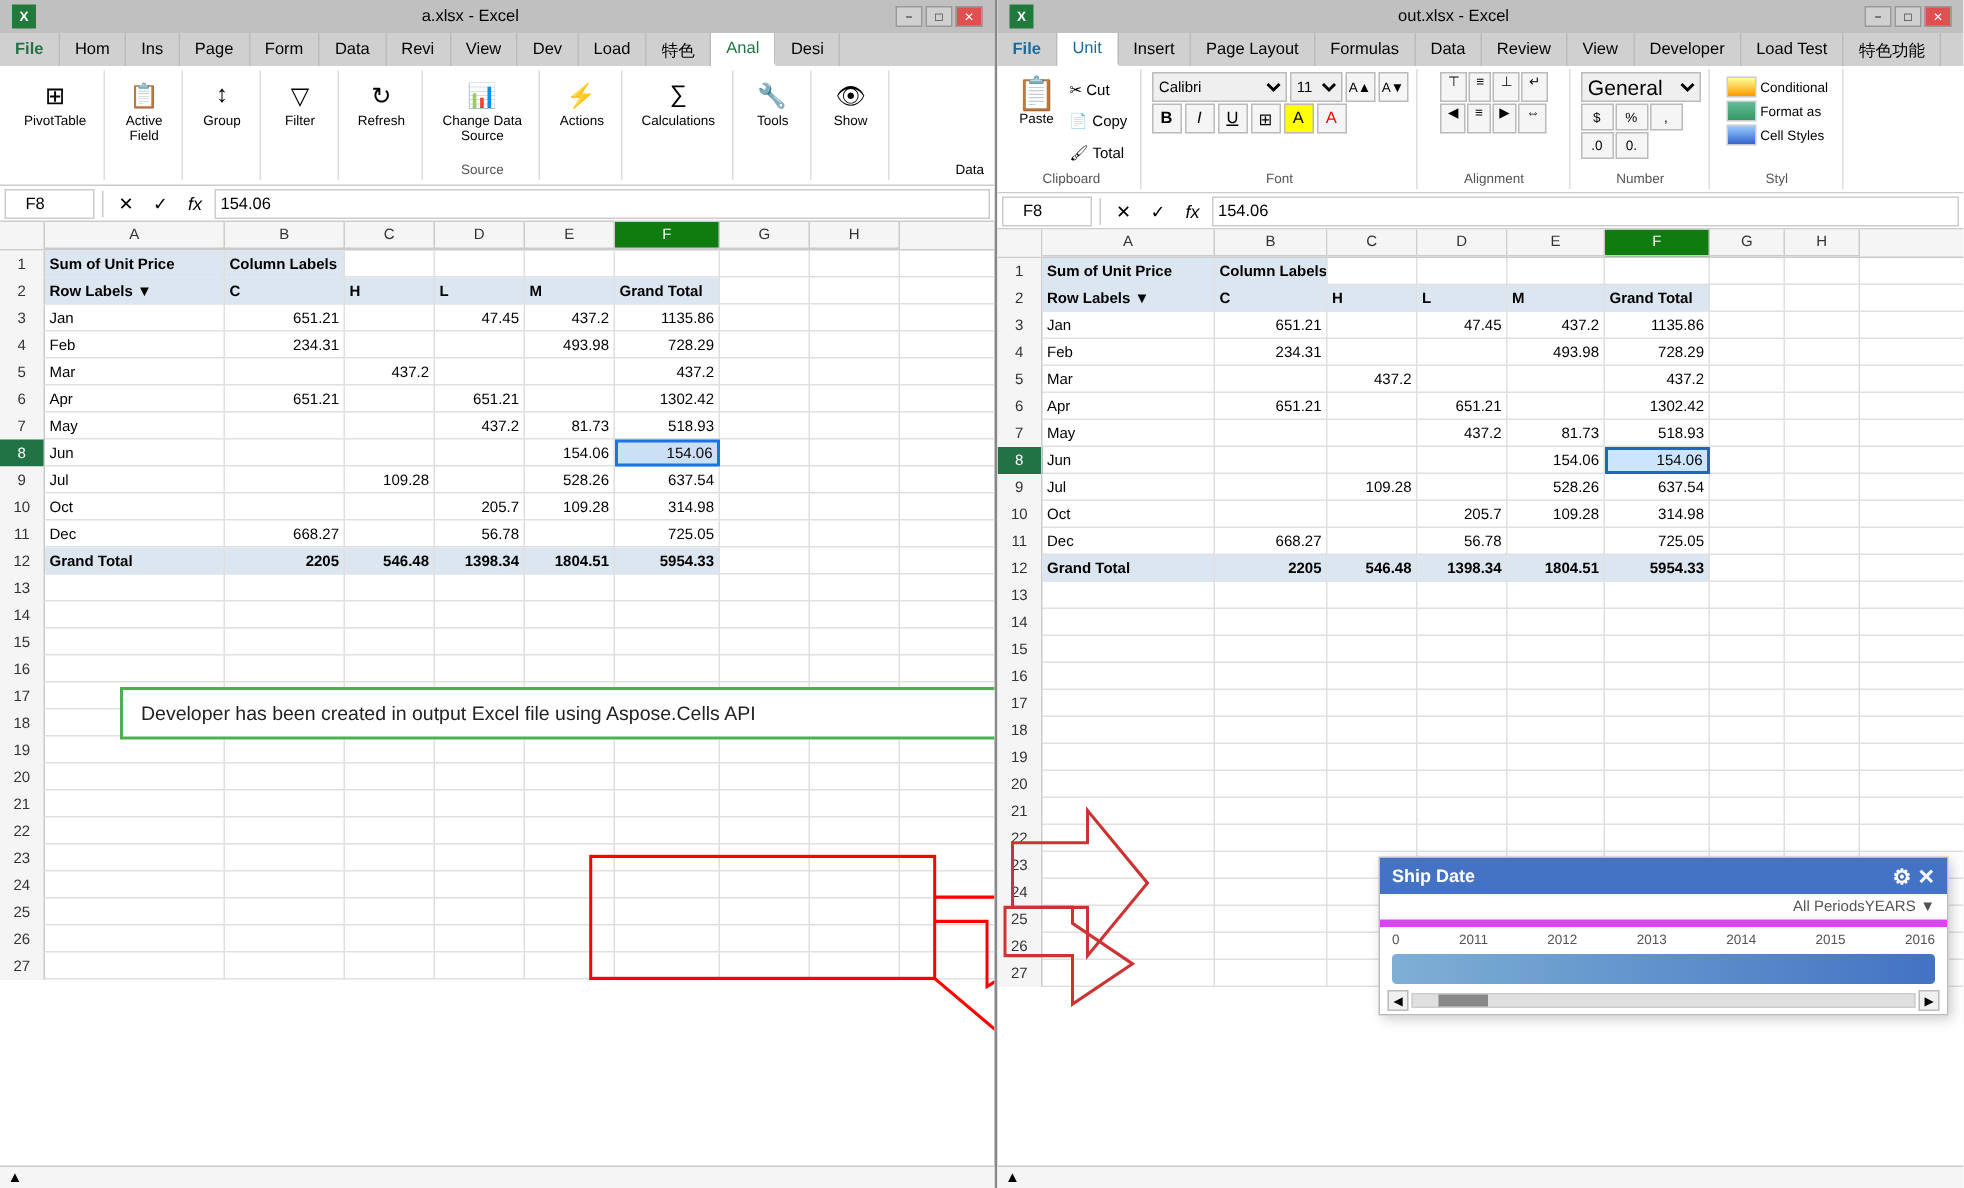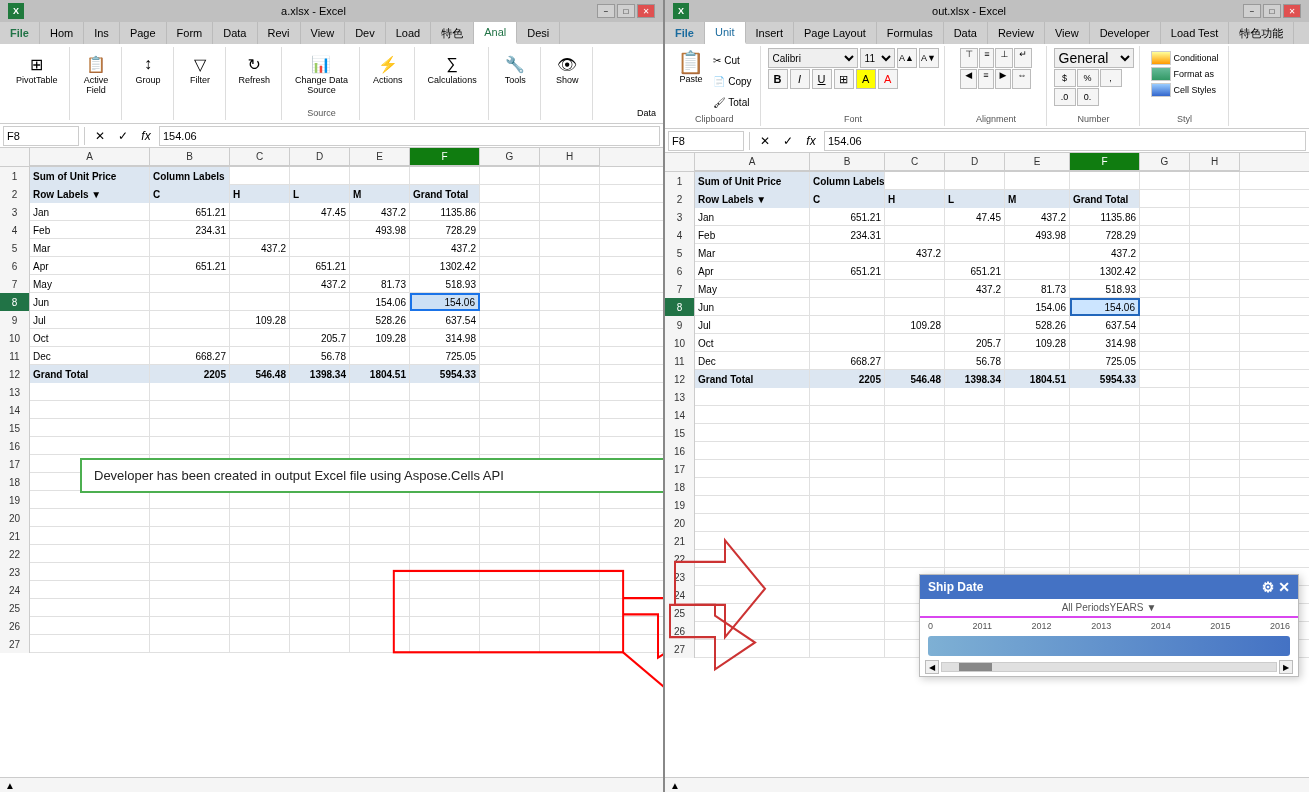--- a/index.html
+++ b/index.html
@@ -29,21 +29,21 @@
     .ribbon-group { display: flex; flex-direction: column; align-items: center; border-right: 1px solid #ddd; padding: 2px 6px; min-width: 50px; }
     .ribbon-group-label { font-size: 9px; color: #555; margin-top: auto; padding-top: 2px; }
     .ribbon-group-content { display: flex; gap: 3px; align-items: flex-start; flex: 1; }
     .ribbon-btn { display: flex; flex-direction: column; align-items: center; padding: 2px 4px; cursor: pointer; border: 1px solid transparent; min-width: 36px; }
     .ribbon-btn .btn-icon { width: 24px; height: 24px; display: flex; align-items: center; justify-content: center; font-size: 16px; }
     .ribbon-btn .btn-label { font-size: 9px; text-align: center; line-height: 1.1; }
     .ribbon-small-btn { display: flex; align-items: center; padding: 1px 3px; cursor: pointer; font-size: 10px; height: 20px; }
 
     
     .formula-bar { display: flex; align-items: center; height: 24px; border-bottom: 1px solid #ccc; background: white; padding: 0 3px; gap: 3px; }
-    .cell-ref-box { width: 76px; height: 20px; border: 1px solid #ccc; padding: 0 3px; font-size: 11px; }
+    .cell-ref-box { width: 60px; height: 20px; border: 1px solid #ccc; padding: 0 13px; font-size: 11px; }
     .formula-separator { width: 1px; height: 18px; background: #ccc; margin: 0 2px; }
     .formula-icon { width: 20px; height: 20px; display: flex; align-items: center; justify-content: center; cursor: pointer; font-size: 12px; }
     .formula-input { flex: 1; height: 20px; border: 1px solid #ccc; padding: 0 3px; font-size: 11px; }
 
     
     .spreadsheet { flex: 1; overflow: hidden; position: relative; }
     .sheet-container { display: flex; flex-direction: column; height: 100%; }
 
     
     .col-header-row { display: flex; background: #f5f5f5; border-bottom: 1px solid #ccc; }
@@ -94,21 +94,21 @@
     .number-select { height: 20px; font-size: 14px; border: 1px solid #bbb; width: 80px; }
     .num-btn { height: 18px; width: 22px; border: 1px solid #bbb; font-size: 9px; cursor: pointer; background: #f5f5f5; display: flex; align-items: center; justify-content: center; }
 
     
     .styles-group { display: flex; flex-direction: column; font-size: 9px; padding: 2px; }
     .styles-item { display: flex; align-items: center; padding: 1px 2px; cursor: pointer; }
 
     
     .timeline-widget { position: absolute; right: 10px; bottom: 100px; width: 380px; background: white; border: 1px solid #bbb; box-shadow: 2px 2px 8px rgba(0,0,0,0.2); }
     .timeline-header { background: #4472C4; color: white; padding: 4px 8px; display: flex; justify-content: space-between; align-items: center; font-size: 12px; font-weight: bold; text-align: right; }
-    .timeline-all-periods { font-size: 10px; color: #555; padding: 3px 8px; display: flex; justify-content: center; align-items: center; border-bottom: 2px solid #d946ef; }
+    .timeline-all-periods { font-size: 10px; color: #555; padding: 3px 8px; display: flex; justify-content: flex-end; align-items: center; border-bottom: 5px solid #d946ef; }
     .timeline-axis { display: flex; justify-content: space-between; padding: 3px 8px; font-size: 9px; color: #555; }
     .timeline-bar-container { padding: 2px 8px; }
     .timeline-bar { height: 20px; background: linear-gradient(to right, #7eb0d4, #4472C4); border-radius: 3px; width: 100%; }
     .timeline-scrollbar { display: flex; align-items: center; padding: 2px 5px; gap: 2px; }
     .scroll-btn { width: 14px; height: 14px; border: 1px solid #bbb; background: #f0f0f0; display: flex; align-items: center; justify-content: center; font-size: 8px; cursor: pointer; }
     .scroll-track { flex: 1; height: 10px; background: #e0e0e0; border: 1px solid #ccc; position: relative; }
     .scroll-thumb { position: absolute; left: 5%; width: 10%; height: 100%; background: #888; }
 
     
     .row-num.selected { background: #217346; color: white; }

